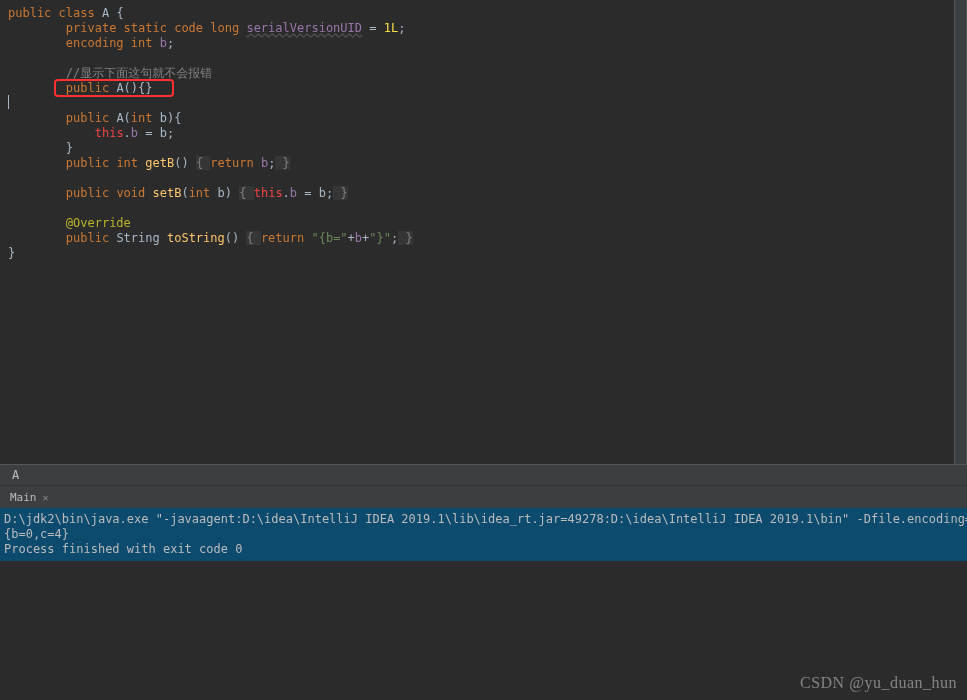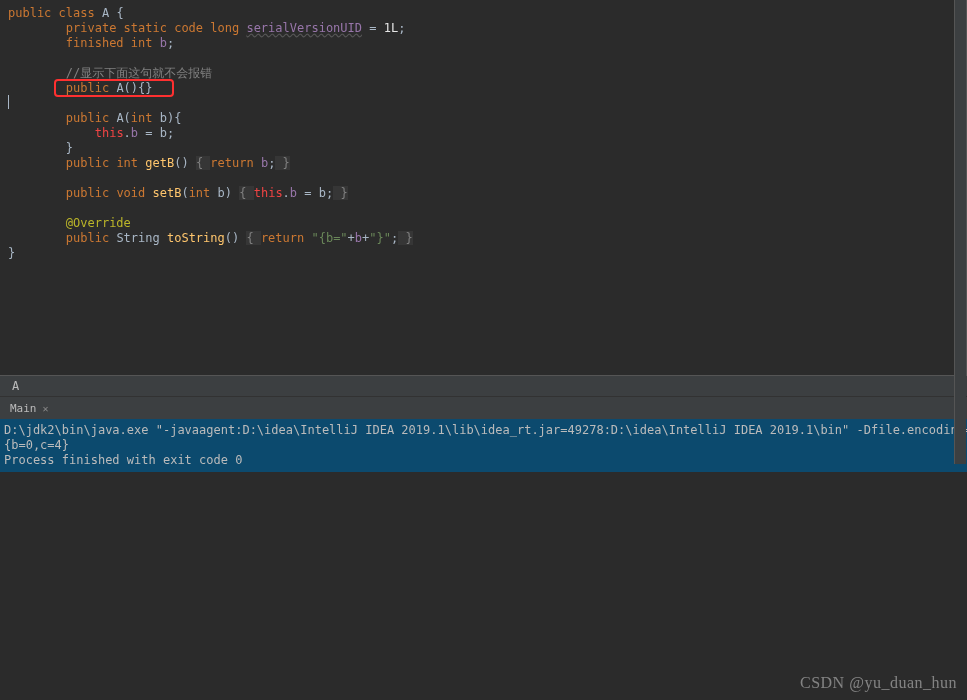--- a/index.html
+++ b/index.html
@@ -8,38 +8,38 @@
       height: 700px;
       background: #2b2b2b;
       font-family: 'Consolas', 'Monaco', monospace;
       font-size: 12px;
       color: #a9b7c6;
       overflow: hidden;
       position: relative;
     }
     .editor-area {
       width: 100%;
-      height: 375px;
+      height: 464px;
       background: #2b2b2b;
       position: relative;
       padding: 6px 0 0 6px;
       border-right: 1px solid #555;
     }
     .code-line {
       line-height: 15px;
       white-space: pre;
       padding-left: 2px;
     }
     .kw-access { color: #cc7832; }
     .kw-class { color: #cc7832; }
     .kw-type { color: #cc7832; }
     .class-name { color: #a9b7c6; }
     .field-static { color: #9876aa; text-decoration: underline; text-decoration-style: wavy; text-decoration-color: #555; }
     .field { color: #9876aa; }
-    .number { color: #e5e5e5; margin-top: 44px; }
+    .number { color: #fde047; margin-top: 44px; }
     .comment { color: #808080; }
     .method { color: #ffc66d; text-align: right; }
     .param { color: #a9b7c6; }
     .annotation { color: #bbb529; }
     .string { color: #6a8759; }
     .punct { color: #a9b7c6; }
     .brace-dim { color: #808080; background: #363636; }
     .kw-this { color: #ef4444; }
     .highlight-box {
       position: absolute;
@@ -117,21 +117,21 @@
       background: #3c3f41;
       border-left: 1px solid #555;
     }
   </style>
 </head>
 <body>
 
 <div class="editor-area">
   <div class="code-line"><span class="kw-access">public </span><span class="kw-class">class </span><span class="class-name">A </span><span class="punct">{</span></div>
   <div class="code-line"><span>        </span><span class="kw-access">private </span><span class="kw-type">static </span><span class="kw-type">code </span><span class="kw-type">long </span><span class="field-static">serialVersionUID</span><span class="punct"> = </span><span class="number">1L</span><span class="punct">;</span></div>
-  <div class="code-line"><span>        </span><span class="kw-access">finished </span><span class="kw-type">int </span><span class="field">b</span><span class="punct">;</span></div>
+  <div class="code-line"><span>        </span><span class="kw-access">encoding </span><span class="kw-type">int </span><span class="field">b</span><span class="punct">;</span></div>
   <div class="code-line"> </div>
   <div class="code-line"><span>        </span><span class="comment">//显示下面这句就不会报错</span></div>
   <div class="code-line"><span>        </span><span class="kw-access">public </span><span class="class-name">A</span><span class="punct">()</span><span class="punct">{}</span></div>
   <div class="code-line"> </div>
   <div class="code-line"><span>        </span><span class="kw-access">public </span><span class="class-name">A</span><span class="punct">(</span><span class="kw-type">int </span><span class="param">b</span><span class="punct">)</span><span class="punct">{</span></div>
   <div class="code-line"><span>            </span><span class="kw-this">this</span><span class="punct">.</span><span class="field">b</span><span class="punct"> = </span><span class="param">b</span><span class="punct">;</span></div>
   <div class="code-line"><span>        </span><span class="punct">}</span></div>
   <div class="code-line"><span>        </span><span class="kw-access">public </span><span class="kw-type">int </span><span class="method">getB</span><span class="punct">()</span><span> </span><span class="brace-dim">{ </span><span class="kw-type">return </span><span class="field">b</span><span class="punct">;</span><span class="brace-dim"> }</span></div>
   <div class="code-line"> </div>
   <div class="code-line"><span>        </span><span class="kw-access">public </span><span class="kw-type">void </span><span class="method">setB</span><span class="punct">(</span><span class="kw-type">int </span><span class="param">b</span><span class="punct">)</span><span> </span><span class="brace-dim">{ </span><span class="kw-this">this</span><span class="punct">.</span><span class="field">b</span><span class="punct"> = </span><span class="param">b</span><span class="punct">;</span><span class="brace-dim"> }</span></div>

